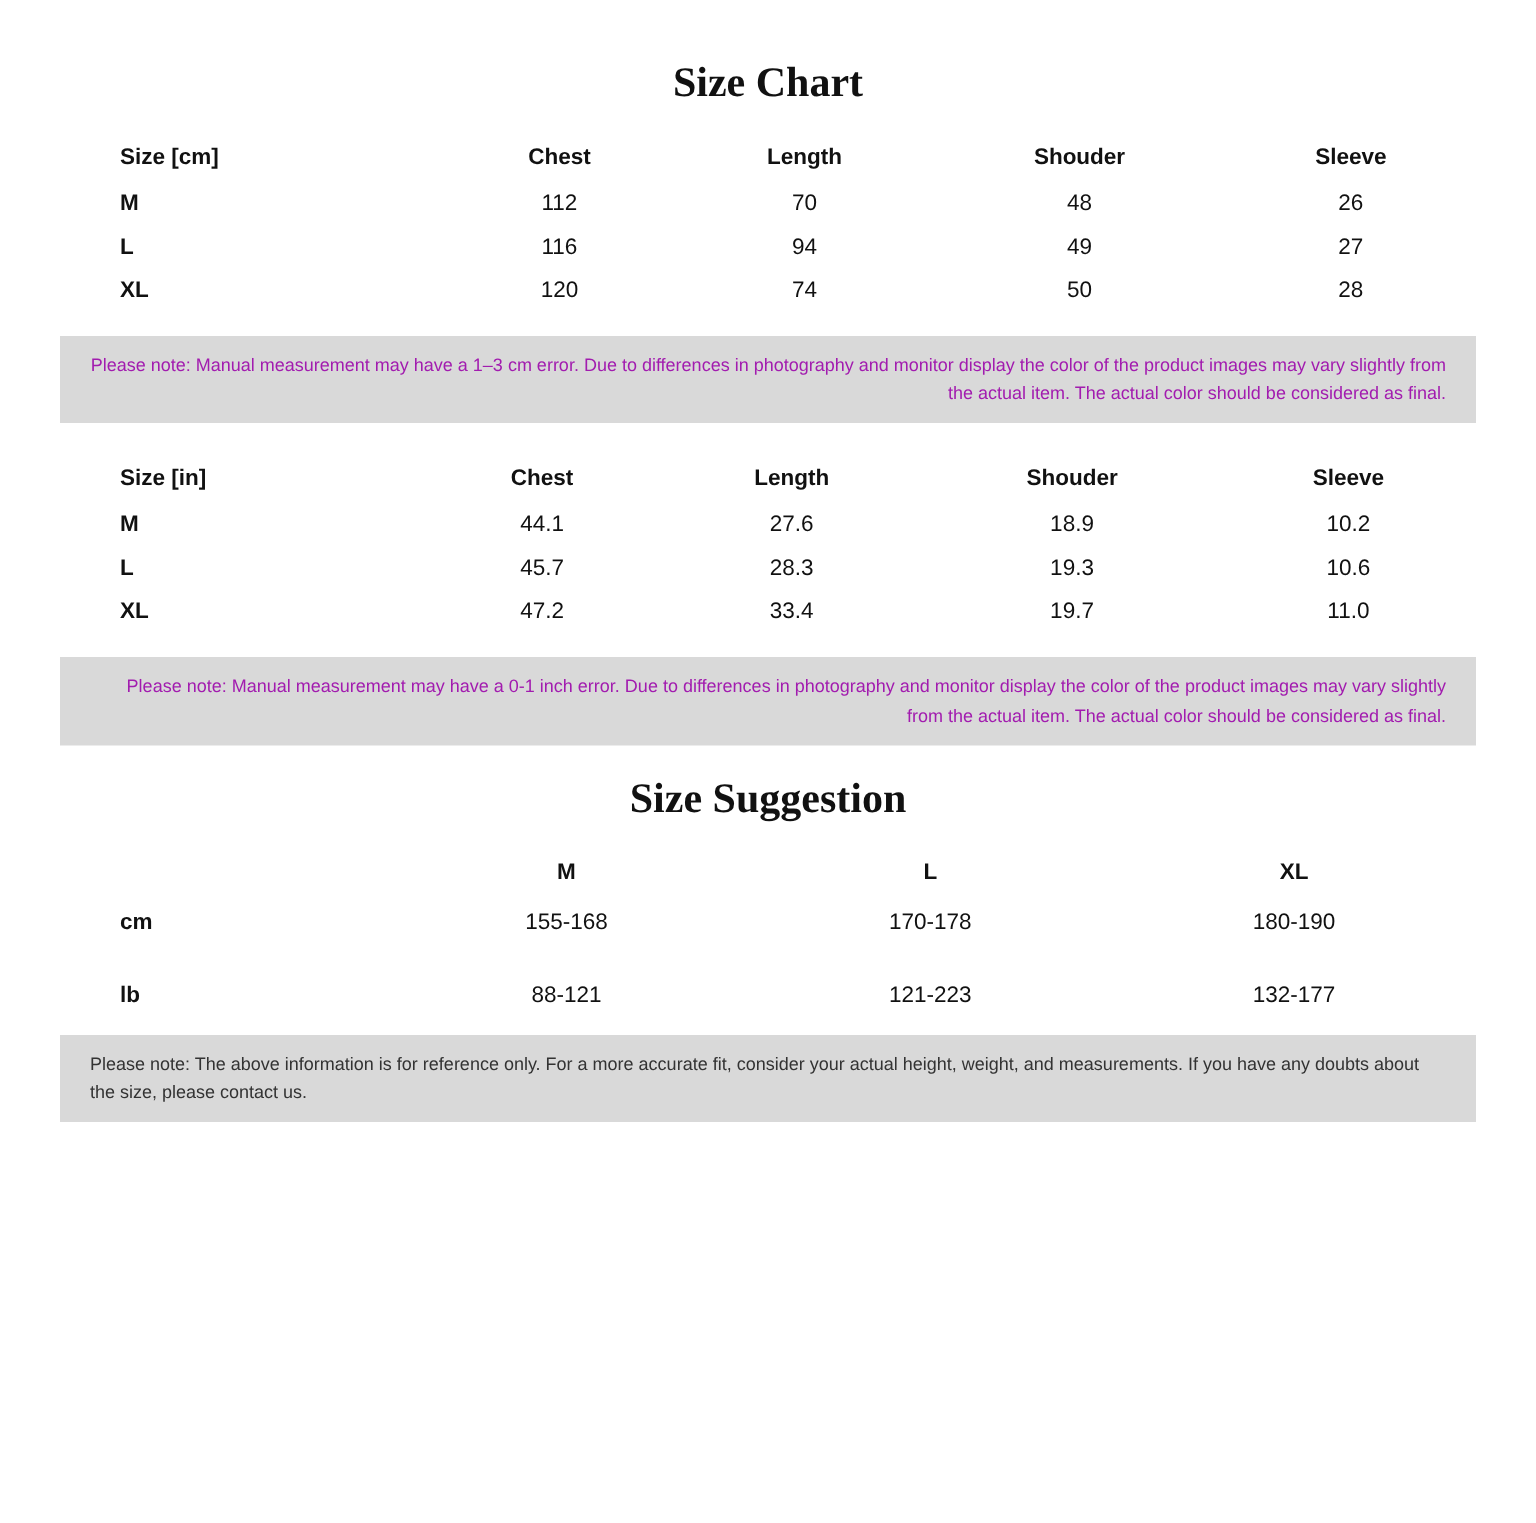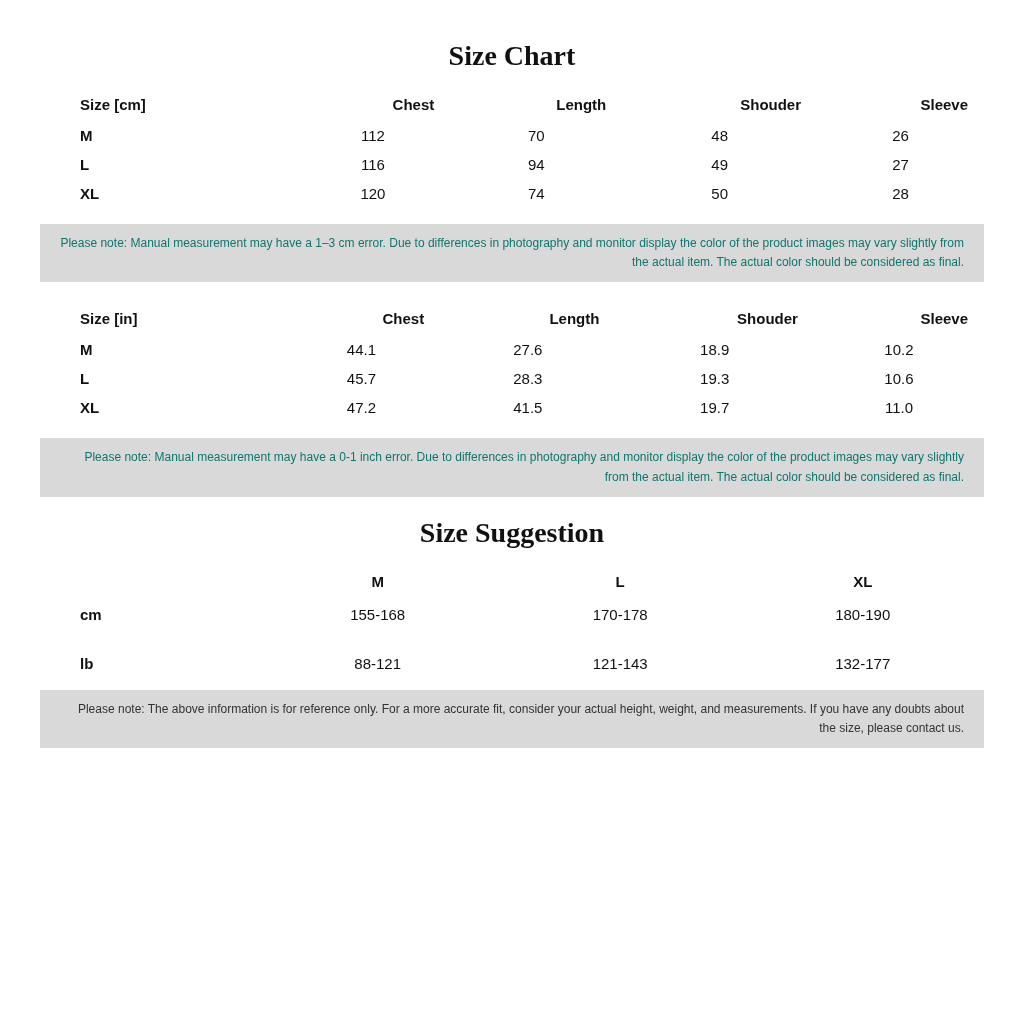--- a/index.html
+++ b/index.html
@@ -20,42 +20,42 @@
     }
     .size-table {
       width: 100%;
       border-collapse: collapse;
       margin-bottom: 16px;
     }
     .size-table th {
       font-weight: bold;
       font-size: 15px;
       padding: 8px 16px;
-      text-align: right;
+      text-align: center;
     }
     .size-table th:first-child {
       text-align: left;
       padding-left: 40px;
       margin-top: 11px;
     }
     .size-table td {
       font-size: 15px;
       padding: 6px 16px;
       text-align: center;
     }
     .size-table td:first-child {
       font-weight: bold;
       text-align: left;
       padding-left: 40px;
     }
     .notice-bar {
       background: #d9d9d9;
       padding: 10px 20px;
       font-size: 12px;
-      color: #0f766e;
+      color: #a21caf;
       text-align: right;
       margin: 10px 0 20px 0;
       line-height: 1.6;
     }
     .suggestion-table {
       width: 100%;
       border-collapse: collapse;
       margin-bottom: 10px;
     }
     .suggestion-table th {
@@ -79,21 +79,20 @@
       padding-left: 40px;
     }
     .suggestion-table tr.spacer td {
       padding: 4px;
     }
     .notice-bar-bottom {
       background: #d9d9d9;
       padding: 10px 20px;
       font-size: 12px;
       color: #333;
-      text-align: right;
       margin: 10px 0 0 0;
       line-height: 1.6;
     }
   </style>
 </head>
 <body>
 
 <h1 class="section-title">Size Chart</h1>
 
 <table class="size-table">
@@ -154,21 +153,21 @@
     <tr>
       <td>L</td>
       <td>45.7</td>
       <td>28.3</td>
       <td>19.3</td>
       <td>10.6</td>
     </tr>
     <tr>
       <td>XL</td>
       <td>47.2</td>
-      <td>41.5</td>
+      <td>33.4</td>
       <td>19.7</td>
       <td>11.0</td>
     </tr>
   </tbody>
 </table>
 
 <div class="notice-bar">Please note: Manual measurement may have a 0-1 inch error. Due to differences in photography and monitor display the color of the product images may vary slightly from the actual item. The actual color should be considered as final.</div>
 
 <h2 class="section-title">Size Suggestion</h2>
 
@@ -187,19 +186,19 @@
       <td>155-168</td>
       <td>170-178</td>
       <td>180-190</td>
     </tr>
     <tr class="spacer">
       <td colspan="4" style="padding:8px;"></td>
     </tr>
     <tr>
       <td>lb</td>
       <td>88-121</td>
-      <td>121-143</td>
+      <td>121-223</td>
       <td>132-177</td>
     </tr>
   </tbody>
 </table>
 
 <div class="notice-bar-bottom">Please note: The above information is for reference only. For a more accurate fit, consider your actual height, weight, and measurements. If you have any doubts about the size, please contact us.</div>
 
 </body></html>

